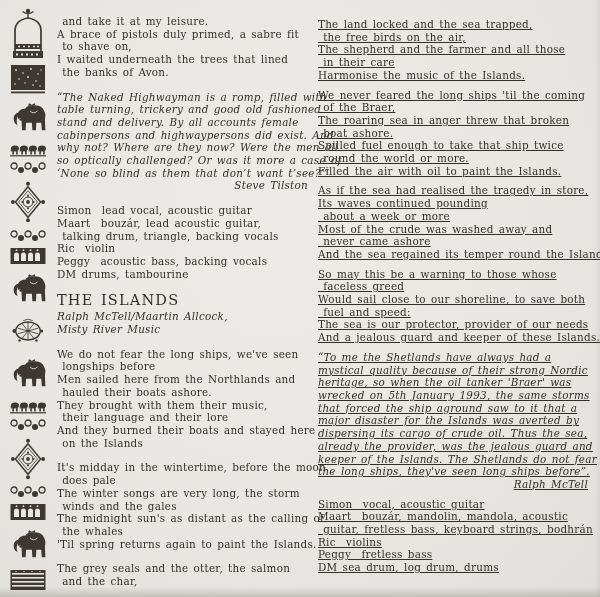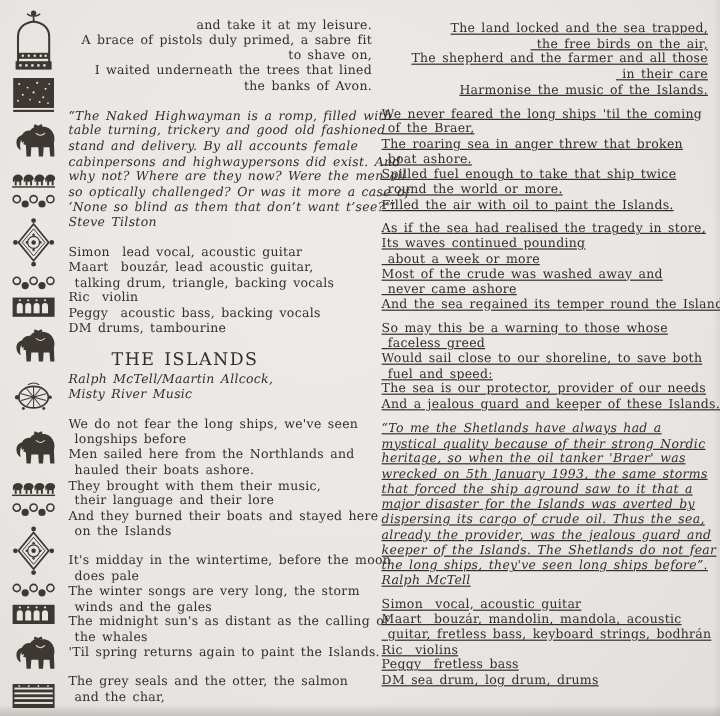--- a/index.html
+++ b/index.html
@@ -18,24 +18,24 @@
     display:flex;flex-direction:column;align-items:center;justify-content:space-between;}
   .motif{flex:0 0 auto;line-height:0;opacity:0.92;}
 
   
   .col{position:absolute;white-space:pre;font-size:10.4px;line-height:12.7px;
     letter-spacing:0.25px;word-spacing:1.6px;}
   .col-left{left:57px;top:15px;width:253px;}
   .col-right{left:318px;top:18px;width:272px;text-decoration:underline;}
   .block{margin-top:12px;}
   .col-right .block{margin-top:7px;}
-  .block:first-child{margin-top:0;text-align:right;}
+  .block:first-child{margin-top:0;}
   .quote-line,.subtitle-line,.attribution{font-style:italic;}
-  .attribution{padding-right:2px;}
-  .heading-title{font-size:14.5px;line-height:16px;letter-spacing:1.2px;margin-bottom:2px;margin-left:36px;}
+  .attribution{text-align:right;padding-right:2px;}
+  .heading-title{font-size:14.5px;line-height:16px;letter-spacing:1.2px;margin-bottom:2px;}
   .line{min-height:12.7px;}
 </style>
 </head>
 <body>
 
 <div class="page">
   <div class="border-strip">
       <div class="motif motif-temple-dome">
   <svg viewBox="0 0 36 52" width="36" height="54" xmlns="http://www.w3.org/2000/svg">
     <circle cx="18" cy="4" r="2.2" fill="#2f2a24"></circle>

